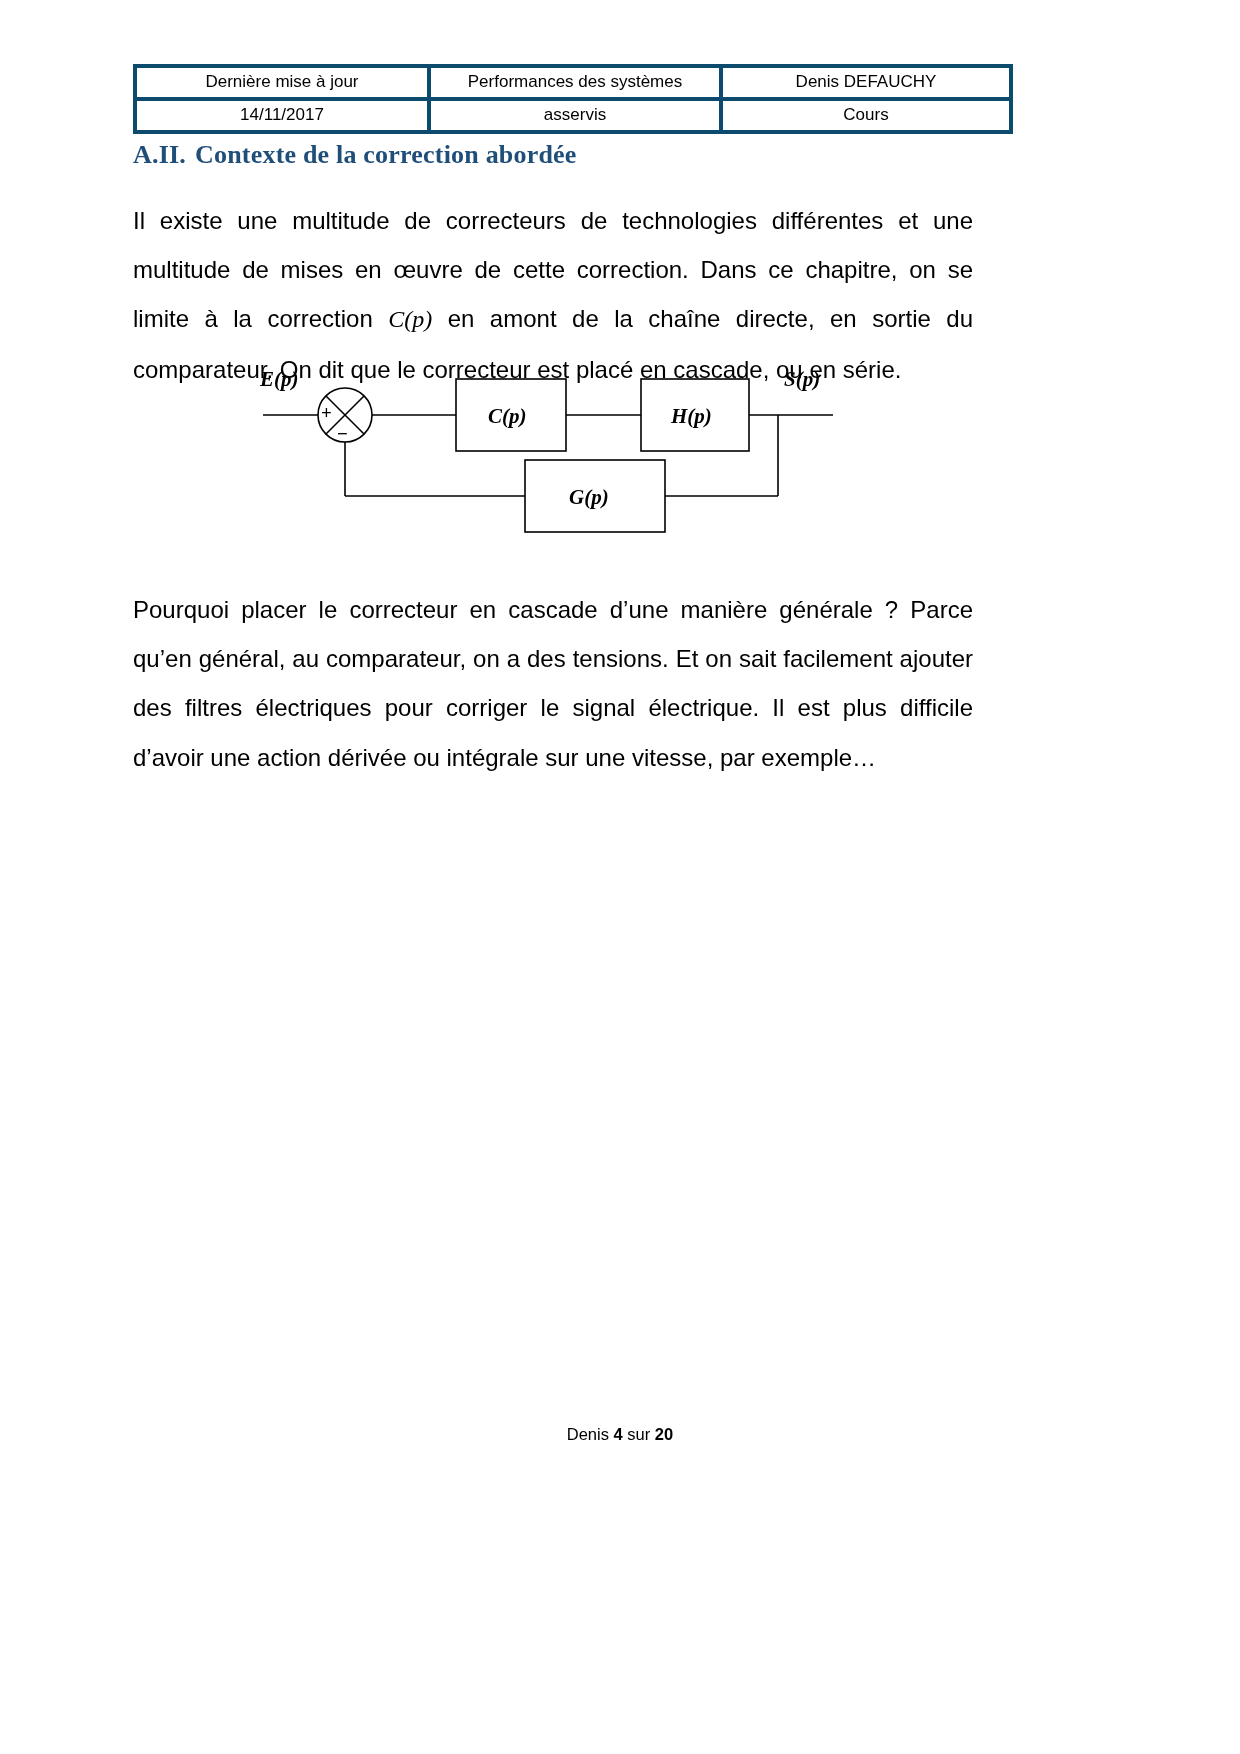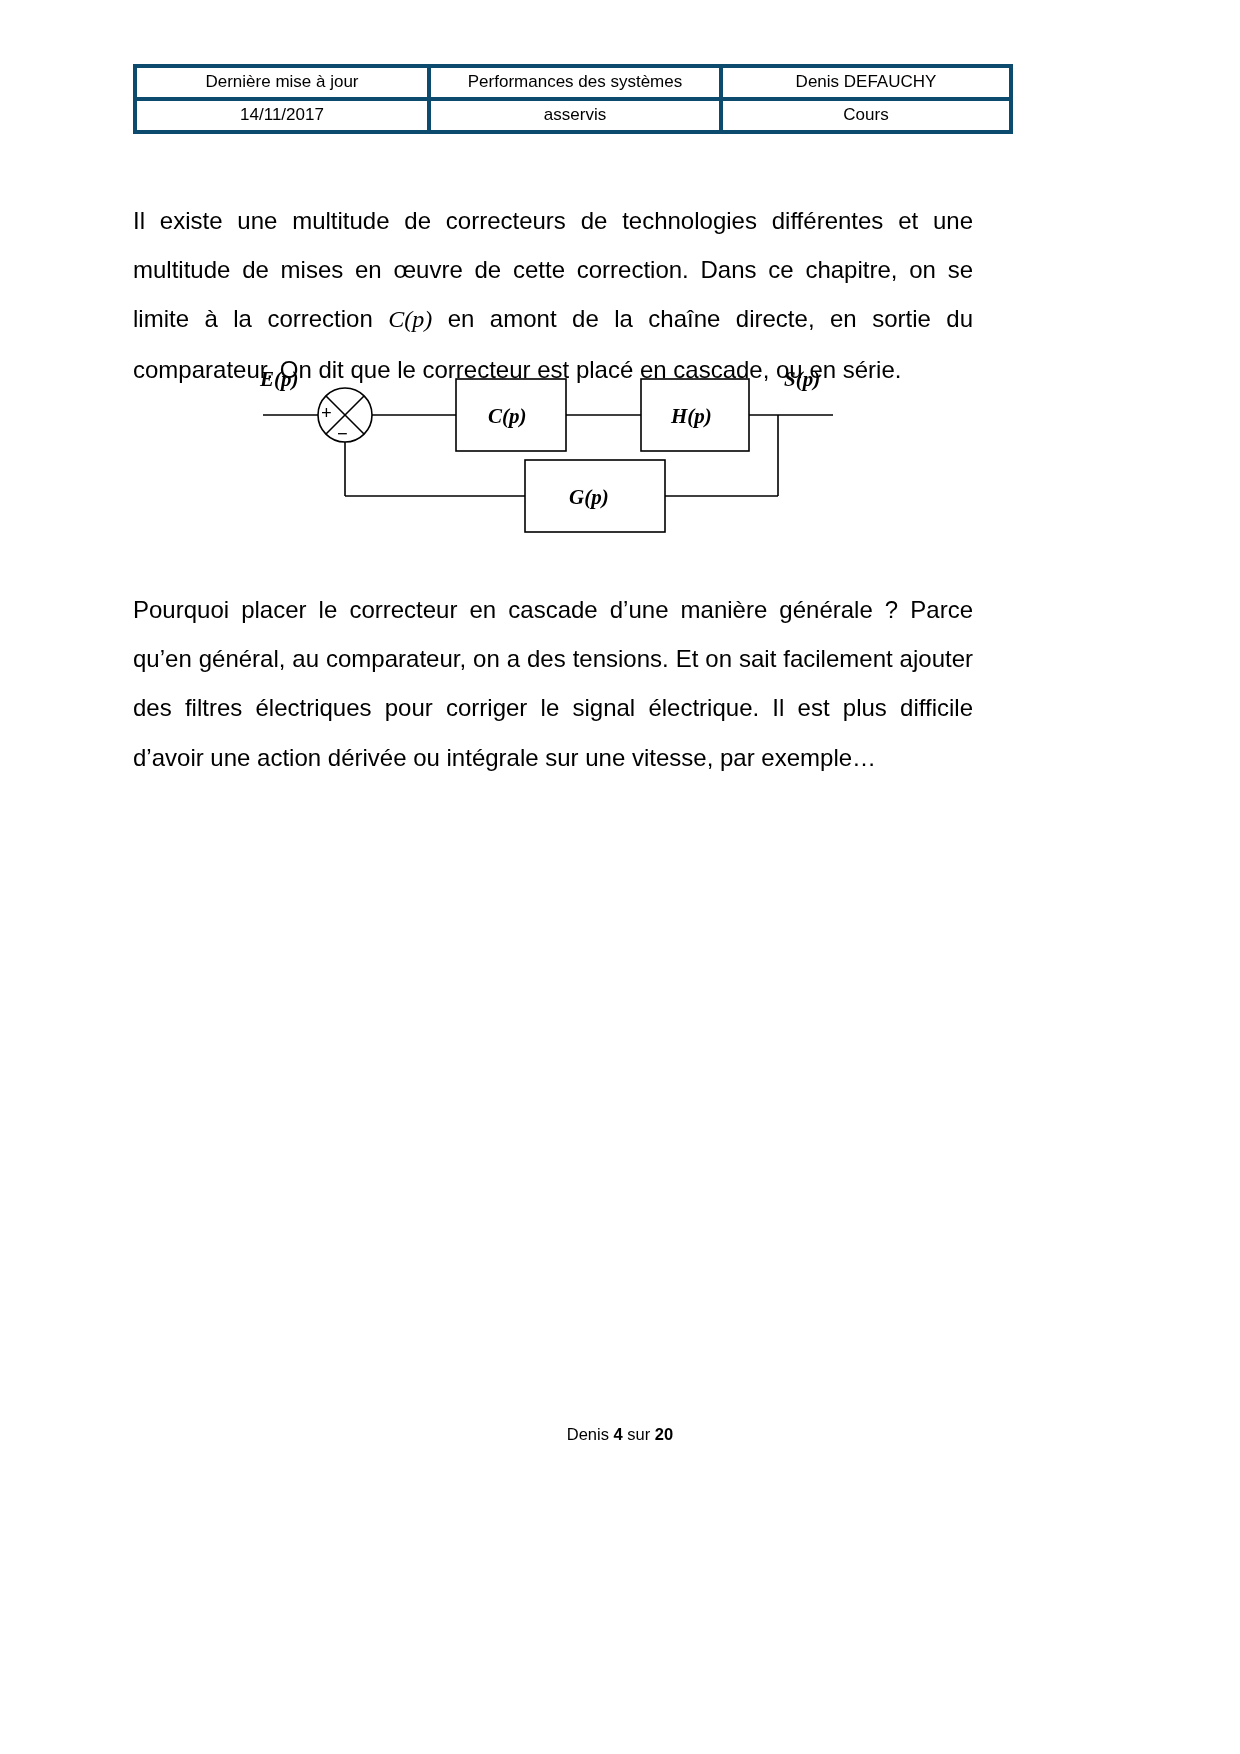--- a/index.html
+++ b/index.html
@@ -117,20 +117,23 @@
       <td class="hcol3">Denis DEFAUCHY</td>
     </tr>
     <tr>
       <td class="hcol1">14/11/2017</td>
       <td class="hcol2">asservis</td>
       <td class="hcol3">Cours</td>
     </tr>
   </tbody>
     </table>
 
+  <div class="heading">
+    <span class="num">A.II.</span><span>Contexte de la correction abordée</span>
+  </div>
 
   <div class="para p1">
     <span>Il existe une multitude de correcteurs de technologies différentes et une multitude de mises en œuvre de cette correction. Dans ce chapitre, on se limite à la correction </span><span class="math">C(p)</span><span> en amont de la chaîne directe, en sortie du comparateur. On dit que le correcteur est placé en cascade, ou en série.</span>
   </div>
 
   <div class="diagram">
     <svg width="840" height="210" viewBox="0 0 840 210" xmlns="http://www.w3.org/2000/svg">
       <g stroke="#000000" stroke-width="1.6" fill="none">
 
         <line x1="130" y1="75" x2="185" y2="75"></line>

